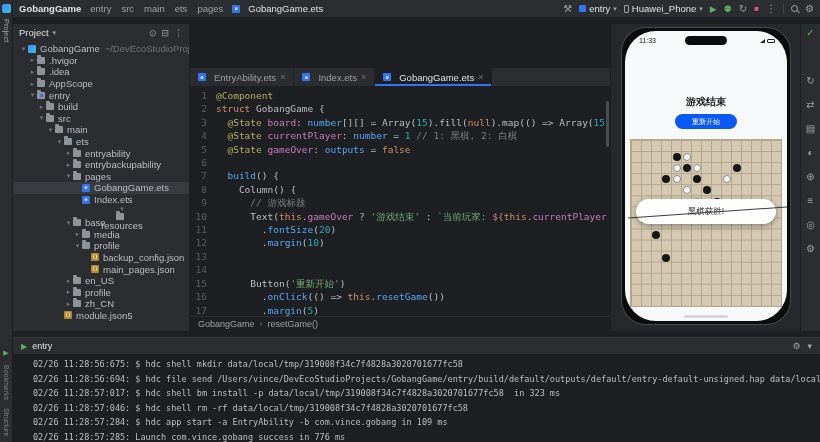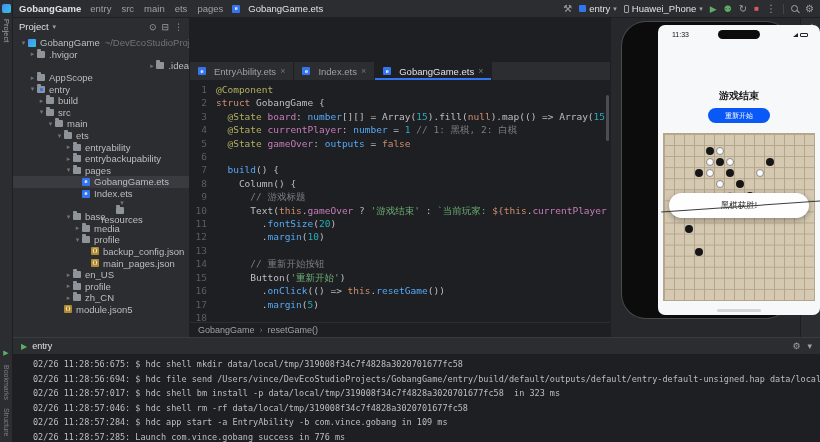--- a/index.html
+++ b/index.html
@@ -11,21 +11,21 @@
   .leftstrip { width:13px; background:#2b2d30; border-right:1px solid #1e1f22;
     display:flex; flex-direction:column; align-items:center; padding-top:4px; flex:none;}
   .vlabel { writing-mode:vertical-lr; font-size:7.5px; color:#9da0a8; margin-top:6px; }
   .ls-bottom { margin-top:auto; display:flex; flex-direction:column; align-items:center; gap:8px; padding-bottom:6px;}
   .ls-play { color:#5fad65; font-size:7px; }
   .vlabel-sm { writing-mode:vertical-lr; font-size:7px; color:#7b7f86; }
   .mini-logo { width:9px; height:9px; border-radius:2px;
     background:linear-gradient(135deg,#4a88ff,#2bc8d8); }
 
   
-  .main-col { flex:1; display:flex; flex-direction:column; min-width:0; }
+  .main-col { flex:1; display:flex; flex-direction:column; min-width:0;gap:6px; }
 
   
   .titlebar { height:18px; background:#2b2d30; border-bottom:1px solid #1e1f22;
     display:flex; align-items:center; font-size:9.5px; padding:0 6px; flex:none;}
   .tb-left { display:flex; align-items:center; gap:9px; min-width:0; }
   .proj-name { color:#dfe1e5; font-weight:bold; }
   .crumb { color:#9da0a8; }
   .crumbs { display:flex; gap:10px; }
   .file-chip { display:flex; align-items:center; gap:4px; color:#dfe1e5; }
   .tb-right { margin-left:auto; display:flex; align-items:center; gap:7px; }
@@ -86,22 +86,22 @@
     background:#4a4d52; border-radius:2px; }
   .editor-bc { height:15px; display:flex; align-items:center; gap:5px; padding:0 8px;
     font-size:9px; color:#9da0a8; border-top:1px solid #2b2d30; flex:none; }
   .eb-sep { color:#6f737a; }
 
   
   .previewer { width:190px; background:#26282b; border-left:1px solid #1e1f22;
     position:relative; flex:none; }
   .phone { position:absolute; left:11px; top:4px; width:168px; height:296px;
     background:#0c0c0c; border-radius:24px; padding:3px; box-shadow:0 0 0 1px #4a4a4a; }
-  .screen { width:100%; height:100%; background:#f7f8fa; border-radius:7px;
-    position:relative; overflow:hidden;margin-left:33px; }
+  .screen { width:100%; height:100%; background:#f7f8fa; border-radius:31px;
+    position:relative; overflow:hidden; }
   .sb-time { position:absolute; left:14px; top:6px; font-size:7px; color:#111; }
   .punch { position:absolute; left:50%; top:5px; transform:translateX(-50%);
     width:42px; height:9px; background:#0c0c0c; border-radius:5px; }
   .sb-right { position:absolute; right:12px; top:8px; display:flex; gap:2px; }
   .sb-sig { width:5px; height:4px; background:#222; clip-path:polygon(0 100%,100% 0,100% 100%); }
   .sb-bat { width:8px; height:4px; border:1px solid #222; border-radius:1px; }
   .game-title { position:absolute; top:64px; width:100%; text-align:center;
     font-size:10px; color:#181818; font-weight:bold; }
   .restart-btn { position:absolute; top:83px; left:50%; transform:translateX(-50%);
     width:62px; height:15px; border:none; border-radius:7.5px; background:#0a59f7;
@@ -213,21 +213,21 @@
               <span class="chev">▾</span>
               <span class="ic ic-project"></span>
               <span class="tlabel">GobangGame</span>
               <span class="thint">~/DevEcoStudioProjects/Goba</span>
             </div>
             <div class="tree-row" style="padding-left: 15px;">
               <span class="chev">▸</span>
               <span class="ic ic-folder"></span>
               <span class="tlabel">.hvigor</span>
             </div>
-            <div class="tree-row" style="padding-left: 15px; justify-content: flex-end;">
+            <div class="tree-row" style="padding-left: 15px;">
               <span class="chev">▸</span>
               <span class="ic ic-folder"></span>
               <span class="tlabel">.idea</span>
             </div>
             <div class="tree-row" style="padding-left: 15px;">
               <span class="chev">▸</span>
               <span class="ic ic-folder"></span>
               <span class="tlabel">AppScope</span>
             </div>
             <div class="tree-row" style="padding-left: 15px;">
@@ -359,21 +359,21 @@
             <div class="code-line"><span class="ln">4</span><span class="lt"><span class="tk-pl">  </span><span class="tk-dec">@State </span><span class="tk-prop">currentPlayer</span><span class="tk-pl">: </span><span class="tk-type">number</span><span class="tk-pl"> = </span><span class="tk-num">1</span><span class="tk-pl"> </span><span class="tk-com">// 1: 黑棋, 2: 白棋</span></span></div>
             <div class="code-line"><span class="ln">5</span><span class="lt"><span class="tk-pl">  </span><span class="tk-dec">@State </span><span class="tk-prop">gameOver</span><span class="tk-pl">: </span><span class="tk-type">outputs</span><span class="tk-pl"> = </span><span class="tk-kw">false</span></span></div>
             <div class="code-line"><span class="ln">6</span><span class="lt"></span></div>
             <div class="code-line"><span class="ln">7</span><span class="lt"><span class="tk-pl">  </span><span class="tk-fn">build</span><span class="tk-pl">() {</span></span></div>
             <div class="code-line"><span class="ln">8</span><span class="lt"><span class="tk-pl">    </span><span class="tk-cls">Column</span><span class="tk-pl">() {</span></span></div>
             <div class="code-line"><span class="ln">9</span><span class="lt"><span class="tk-pl">      </span><span class="tk-com">// 游戏标题</span></span></div>
             <div class="code-line"><span class="ln">10</span><span class="lt"><span class="tk-pl">      </span><span class="tk-cls">Text</span><span class="tk-pl">(</span><span class="tk-kw">this</span><span class="tk-pl">.</span><span class="tk-prop">gameOver</span><span class="tk-pl"> ? </span><span class="tk-str">'游戏结束'</span><span class="tk-pl"> : </span><span class="tk-str">`当前玩家: </span><span class="tk-kw">${this</span><span class="tk-pl">.</span><span class="tk-prop">currentPlayer</span><span class="tk-pl"> === </span></span></div>
             <div class="code-line"><span class="ln">11</span><span class="lt"><span class="tk-pl">        .</span><span class="tk-fn">fontSize</span><span class="tk-pl">(</span><span class="tk-num">20</span><span class="tk-pl">)</span></span></div>
             <div class="code-line"><span class="ln">12</span><span class="lt"><span class="tk-pl">        .</span><span class="tk-fn">margin</span><span class="tk-pl">(</span><span class="tk-num">10</span><span class="tk-pl">)</span></span></div>
             <div class="code-line"><span class="ln">13</span><span class="lt"></span></div>
-            <div class="code-line"><span class="ln">14</span><span class="lt"><span class="tk-pl">      </span><span class="tk-com">// 重新开始按钮</span></span></div>
+            <div class="code-line"><span class="ln">14</span></div>
             <div class="code-line"><span class="ln">15</span><span class="lt"><span class="tk-pl">      </span><span class="tk-cls">Button</span><span class="tk-pl">(</span><span class="tk-str">'重新开始'</span><span class="tk-pl">)</span></span></div>
             <div class="code-line"><span class="ln">16</span><span class="lt"><span class="tk-pl">        .</span><span class="tk-fn">onClick</span><span class="tk-pl">(() =&gt; </span><span class="tk-kw">this</span><span class="tk-pl">.</span><span class="tk-fn">resetGame</span><span class="tk-pl">())</span></span></div>
             <div class="code-line"><span class="ln">17</span><span class="lt"><span class="tk-pl">        .</span><span class="tk-fn">margin</span><span class="tk-pl">(</span><span class="tk-num">5</span><span class="tk-pl">)</span></span></div>
             <div class="code-line"><span class="ln">18</span><span class="lt"></span></div>
             <div class="code-line"><span class="ln">19</span><span class="lt"></span></div>
             <div class="code-line"><span class="ln">20</span><span class="lt"><span class="tk-pl">      </span><span class="tk-com">// 棋盘</span></span></div>
             <div class="code-line"><span class="ln">21</span><span class="lt"><span class="tk-pl">      </span><span class="tk-cls">Column</span><span class="tk-pl">() {</span></span></div>
           </div>
         <div class="editor-bc">
             <span class="eb-item">GobangGame</span>

